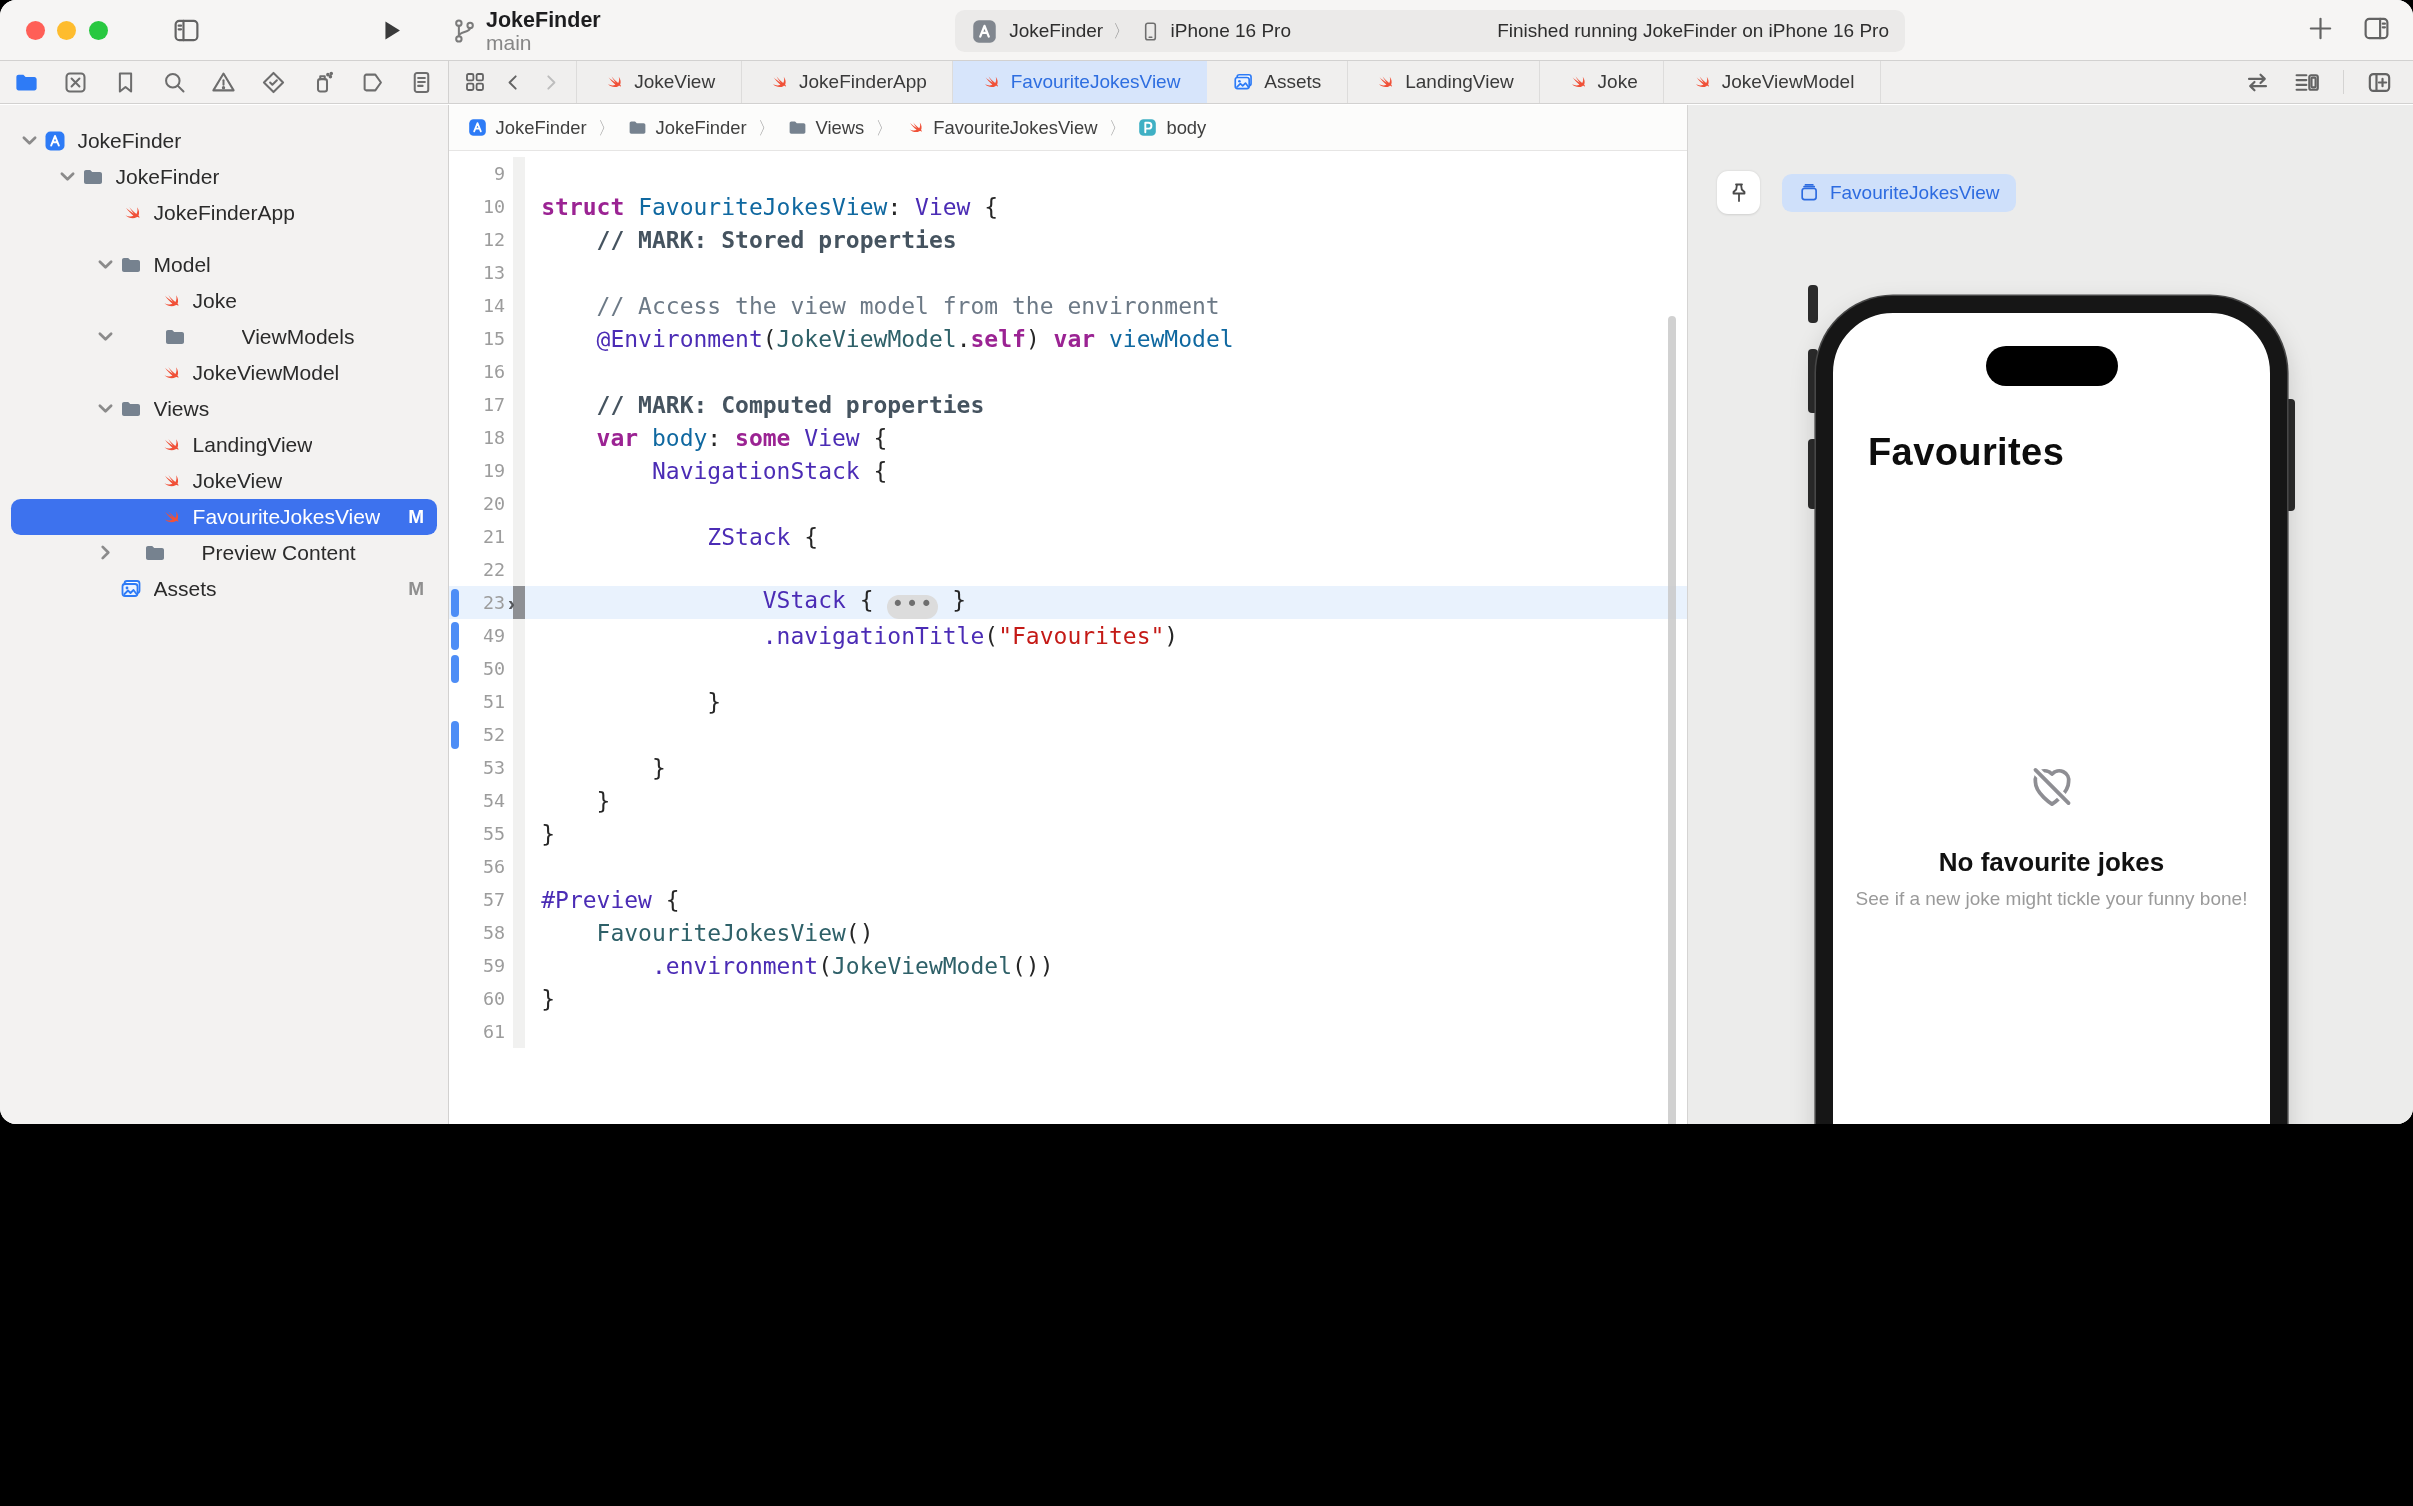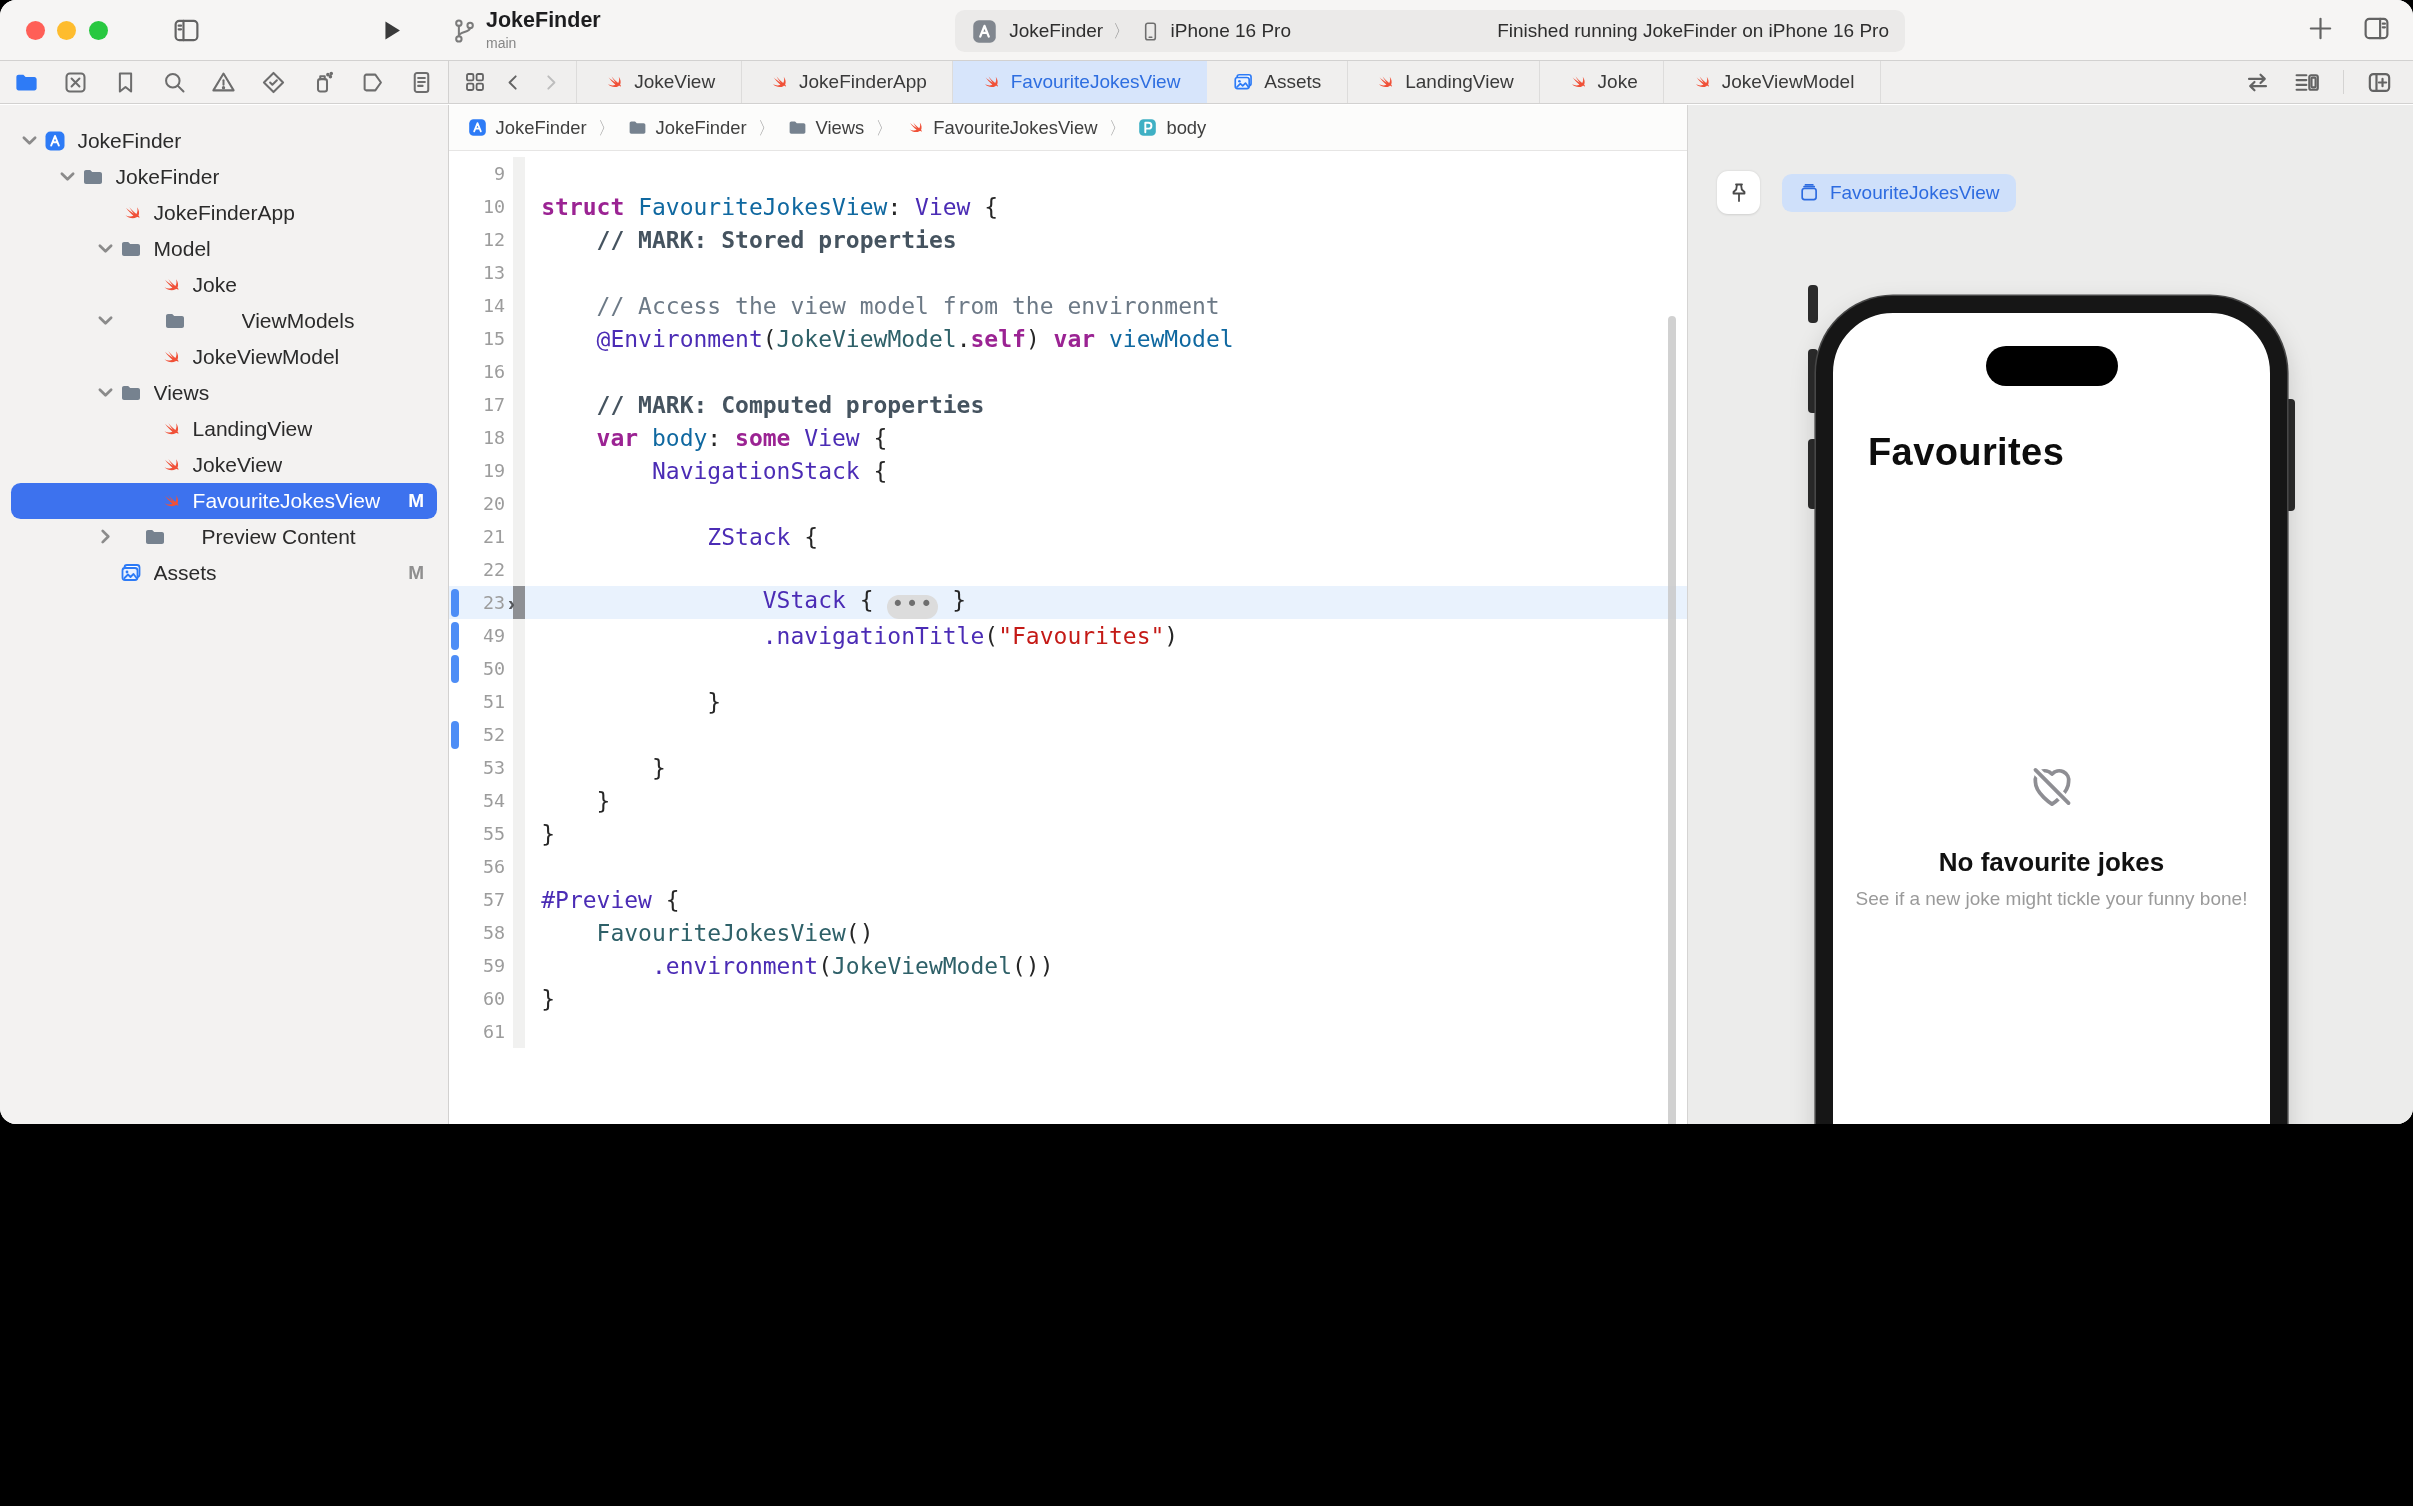--- a/index.html
+++ b/index.html
@@ -11,21 +11,21 @@
   .toolbar{position:absolute;left:0;top:0;width:2413px;height:61px;background:#f6f5f4;
     border-bottom:0.8px solid #d2d1d0;display:flex;align-items:center;}
   .tl{width:19px;height:19px;border-radius:50%;margin-right:12.8px;}
   .tl.red{background:#ff5f57;margin-left:25.5px}.tl.yellow{background:#febc2e}.tl.green{background:#28c840}
   .tb-icon{width:29px;height:29px;color:#636363;display:inline-flex}
   .tb-icon svg{width:100%;height:100%}
   .run-btn{position:absolute;left:377px;top:16px;width:29px;height:29px;color:#3a3a3a}
   .title-block{position:absolute;left:451px;top:8px;display:flex;}
   .branch-ic{width:27px;height:40px;color:#7b7b7b;margin-right:8px;margin-top:3.2px}
   .title-main{font-size:21.5px;font-weight:bold;color:#1d1d1f;line-height:24px}
-  .title-sub{font-size:14px;color:#868686;line-height:22.3px}
+  .title-sub{font-size:21px;color:#868686;line-height:22.3px}
   .scheme{position:absolute;left:955px;top:10.4px;width:950px;height:42px;background:#ebeae9;
     border-radius:9.6px;display:flex;align-items:center;padding:0 16px;font-size:19px;color:#2e2e2e;}
   .scheme .appic{width:27px;height:27px;margin-right:11.2px}
   .scheme .sep{color:#9a9a9a;margin:0 9.6px;font-size:17.6px}
   .scheme .dev-ic{width:21px;height:27px;color:#6e6e6e;margin-right:9.6px}
   .scheme .spacer{flex:1}
   .top-right{position:absolute;right:22.3px;top:14.4px;display:flex;gap:27px;color:#636363}
 
   
   .subrow{position:absolute;left:0;top:61px;width:2413px;height:43px;border-bottom:0.8px solid #d2d1d0;display:flex;}
@@ -378,21 +378,21 @@
         </div>
         <div class="trow" style="padding-left: 81px;">
           <span class="chev"></span>
           <span class="ti">
             <svg viewBox="0 0 24 24" fill="none" stroke="currentColor" stroke-width="1.8" stroke-linecap="round" stroke-linejoin="round" style="width:100%;height:100%">
               <path d="M19.5 14.8c1.2-2.6.6-5.9-1.5-8.5.9 2.6.5 5-.6 6.6-2.4-1.8-5.1-4.5-7-7 .9 1.9 2.7 4.6 4.5 6.8-2.7-1.6-6-4-7.9-5.9 2 3 4.9 6 7.4 7.9-1.9 1.1-4.9 1.2-7.9-.4 2.9 2.9 7.9 3.9 11 2 1.1-.7 2.1-.3 2.7.6.5-.6.1-1.6-.7-2.1z" fill="#f05138" stroke="none"></path>
             </svg>
           </span>
           <span class="lbl">JokeFinderApp</span>
         </div>
-        <div class="trow" style="padding-left: 81px;">
+        <div class="trow" style="padding-left: 81px; margin-top: 16px;">
           <span class="chev">
             <svg viewBox="0 0 24 24" fill="none" stroke="currentColor" stroke-width="1.8" stroke-linecap="round" stroke-linejoin="round" style="width:100%;height:100%">
               <path d="M7 9.5l5 5 5-5" stroke-width="2.4"></path>
             </svg>
           </span>
           <span class="ti">
             <svg viewBox="0 0 24 24" fill="none" stroke="currentColor" stroke-width="1.8" stroke-linecap="round" stroke-linejoin="round" style="width:100%;height:100%">
               <path d="M3 7c0-1.2.9-2 2-2h4.2l2 2H19c1.1 0 2 .9 2 2v8c0 1.1-.9 2-2 2H5c-1.1 0-2-.9-2-2V7z" fill="#76828f" stroke="none"></path>
             </svg>
           </span>

